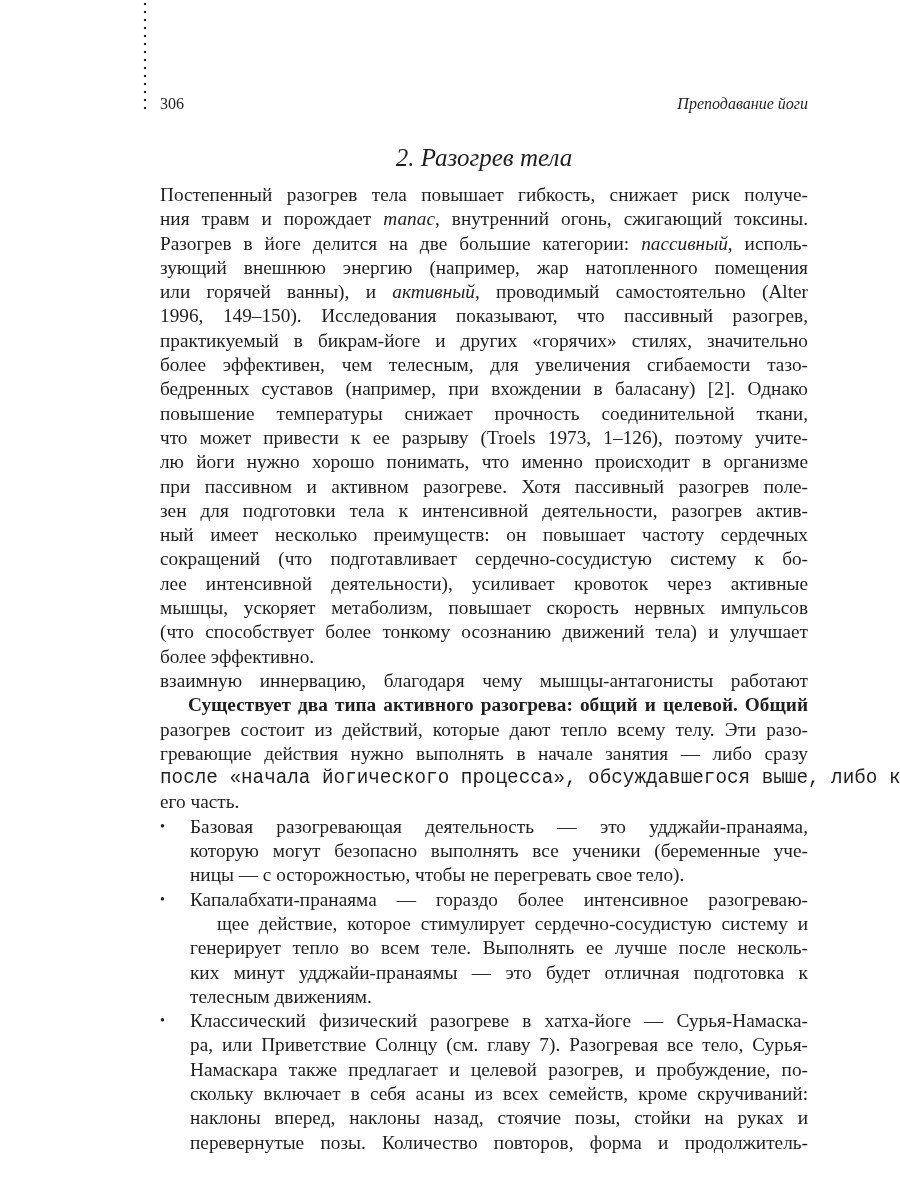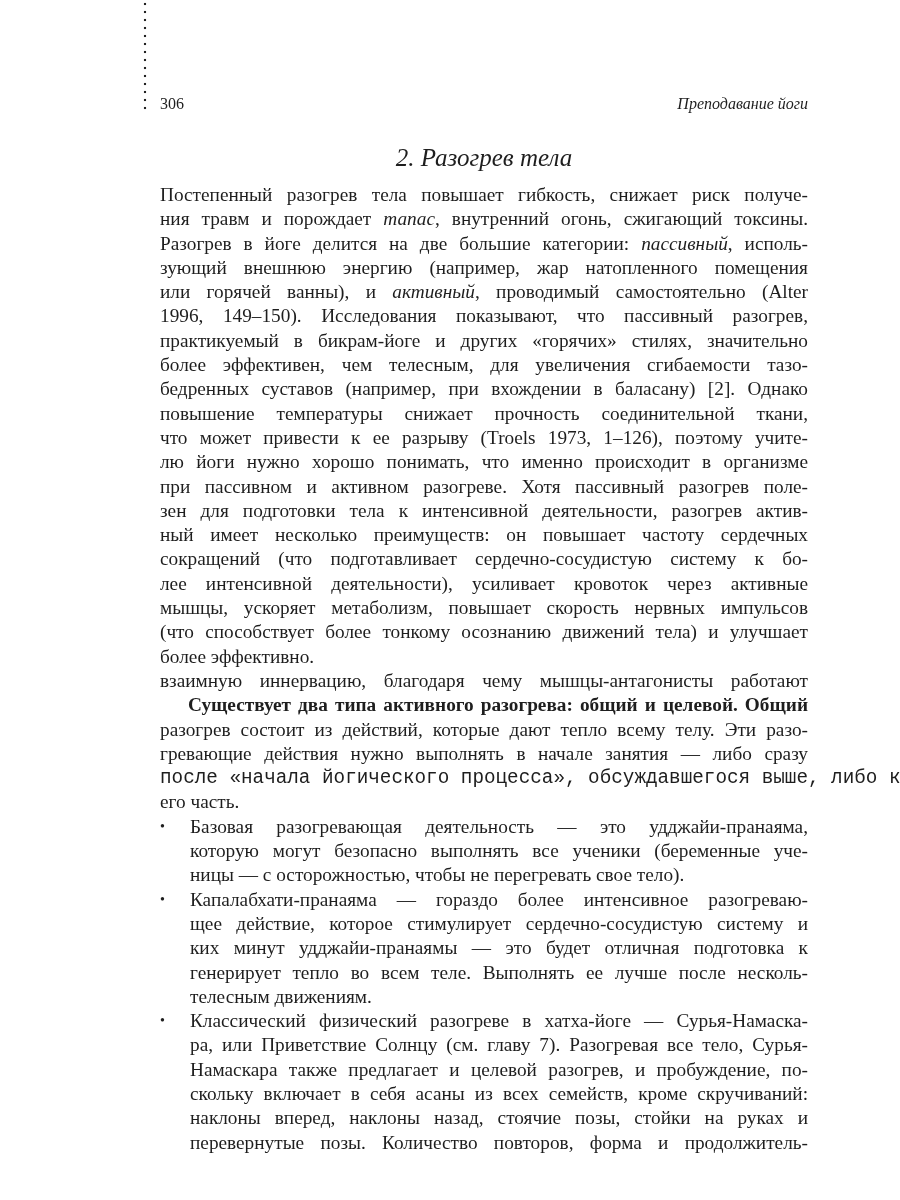--- a/index.html
+++ b/index.html
@@ -145,23 +145,23 @@
   <div>
     <div class="bullet-block">
       <span class="bullet">•</span>
       <span class="line" style="display: block;"><span style="white-space: nowrap;">Базовая разогревающая деятельность — это удджайи-пранаяма,</span></span>
       <span class="line" style="display: block;"><span style="white-space: nowrap;">которую могут безопасно выполнять все ученики (беременные уче-</span></span>
       <span class="line last">ницы — с осторожностью, чтобы не перегревать свое тело).</span>
     </div>
     <div class="bullet-block">
       <span class="bullet">•</span>
       <span class="line" style="display: block;"><span style="white-space: nowrap;">Капалабхати-пранаяма — гораздо более интенсивное разогреваю-</span></span>
-      <span class="line" style="display: block;"><span style="white-space: nowrap;">щее действие, которое стимулирует сердечно-сосудистую систему и</span></span>
+      <span class="line" style="display: block; margin-left: 27px;"><span style="white-space: nowrap;">щее действие, которое стимулирует сердечно-сосудистую систему и</span></span>
+      <span class="line" style="display: block;"><span style="white-space: nowrap;">генерирует тепло во всем теле. Выполнять ее лучше после несколь-</span></span>
       <span class="line" style="display: block;"><span style="white-space: nowrap;">ких минут удджайи-пранаямы — это будет отличная подготовка к</span></span>
-      <span class="line" style="display: block;"><span style="white-space: nowrap;">генерирует тепло во всем теле. Выполнять ее лучше после несколь-</span></span>
       <span class="line last">телесным движениям.</span>
     </div>
     <div class="bullet-block">
       <span class="bullet">•</span>
       <span class="line" style="display: block;"><span style="white-space: nowrap;">Классический физический разогреве в хатха-йоге — Сурья-Намаска-</span></span>
       <span class="line" style="display: block;"><span style="white-space: nowrap;">ра, или Приветствие Солнцу (см. главу 7). Разогревая все тело, Сурья-</span></span>
       <span class="line" style="display: block;"><span style="white-space: nowrap;">Намаскара также предлагает и целевой разогрев, и пробуждение, по-</span></span>
       <span class="line" style="display: block;"><span style="white-space: nowrap;">скольку включает в себя асаны из всех семейств, кроме скручиваний:</span></span>
       <span class="line" style="display: block;"><span style="white-space: nowrap;">наклоны вперед, наклоны назад, стоячие позы, стойки на руках и</span></span>
       <span class="line" style="display: block;"><span style="white-space: nowrap;">перевернутые позы. Количество повторов, форма и продолжитель-</span></span>

